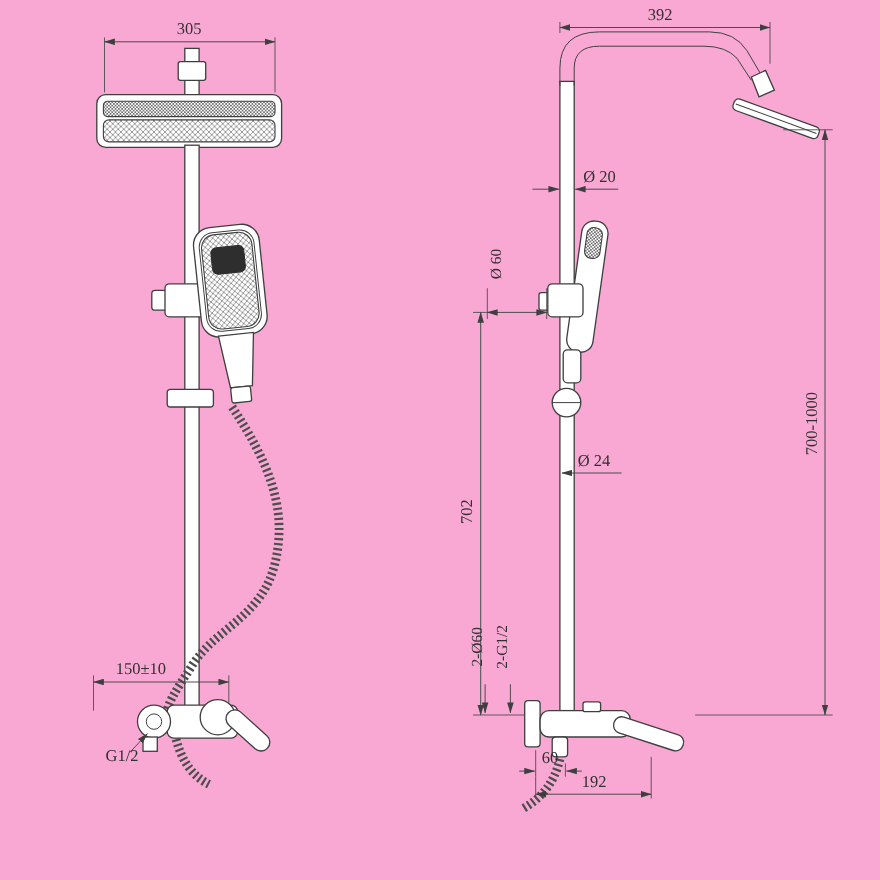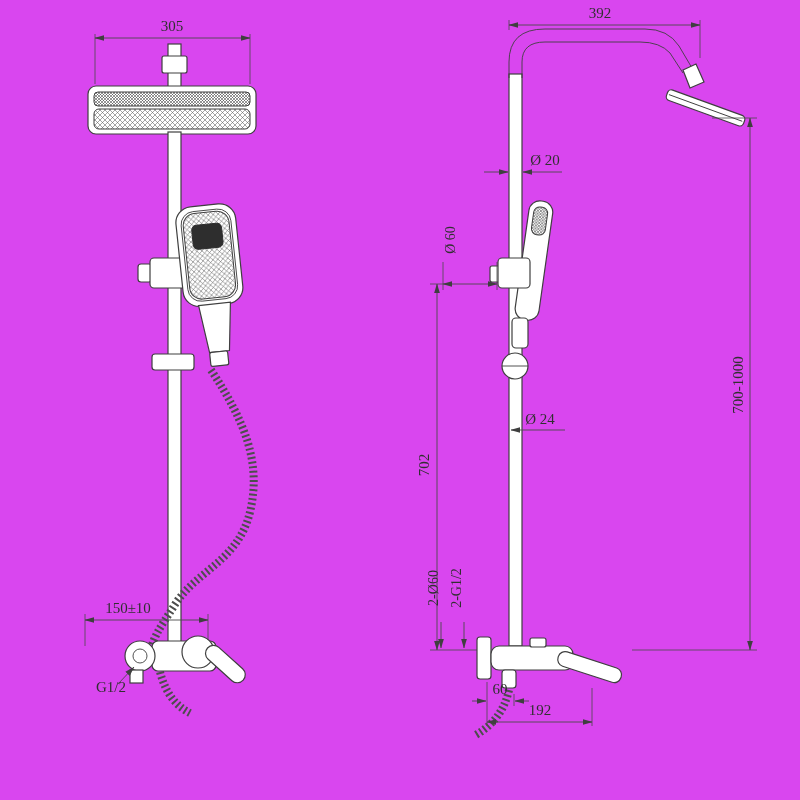--- a/index.html
+++ b/index.html
@@ -1,17 +1,17 @@
 <!DOCTYPE html>
 <html><head>
 <meta charset="utf-8">
 <style>
   html,body{margin:0;padding:0;background:#ffffff;}
   body{width:800px;height:800px;overflow:hidden;font-family:"Liberation Serif",serif;}
-  .canvas{width:800px;height:800px;background:#d946ef;}
+  .canvas{width:800px;height:800px;background:#f9a8d4;}
   svg{display:block;}
   .outline{fill:#ffffff;stroke:#3f3f3f;stroke-width:1.2;}
   .outline-thin{fill:none;stroke:#3f3f3f;stroke-width:0.9;}
   .hatched{fill:url(#hatch);stroke:#3f3f3f;stroke-width:1;}
   .hatched-dense{fill:url(#hatchDense);stroke:#3f3f3f;stroke-width:1;}
   .dark{fill:#2e2e2e;stroke:#2e2e2e;}
   .dimline{stroke:#4a4a4a;stroke-width:0.9;fill:none;}
   .extline{stroke:#4a4a4a;stroke-width:0.8;fill:none;}
   .dim-text{font:15px "Liberation Serif",serif;fill:#303030;}
   .dim-text-sm{font:14px "Liberation Serif",serif;fill:#303030;}

